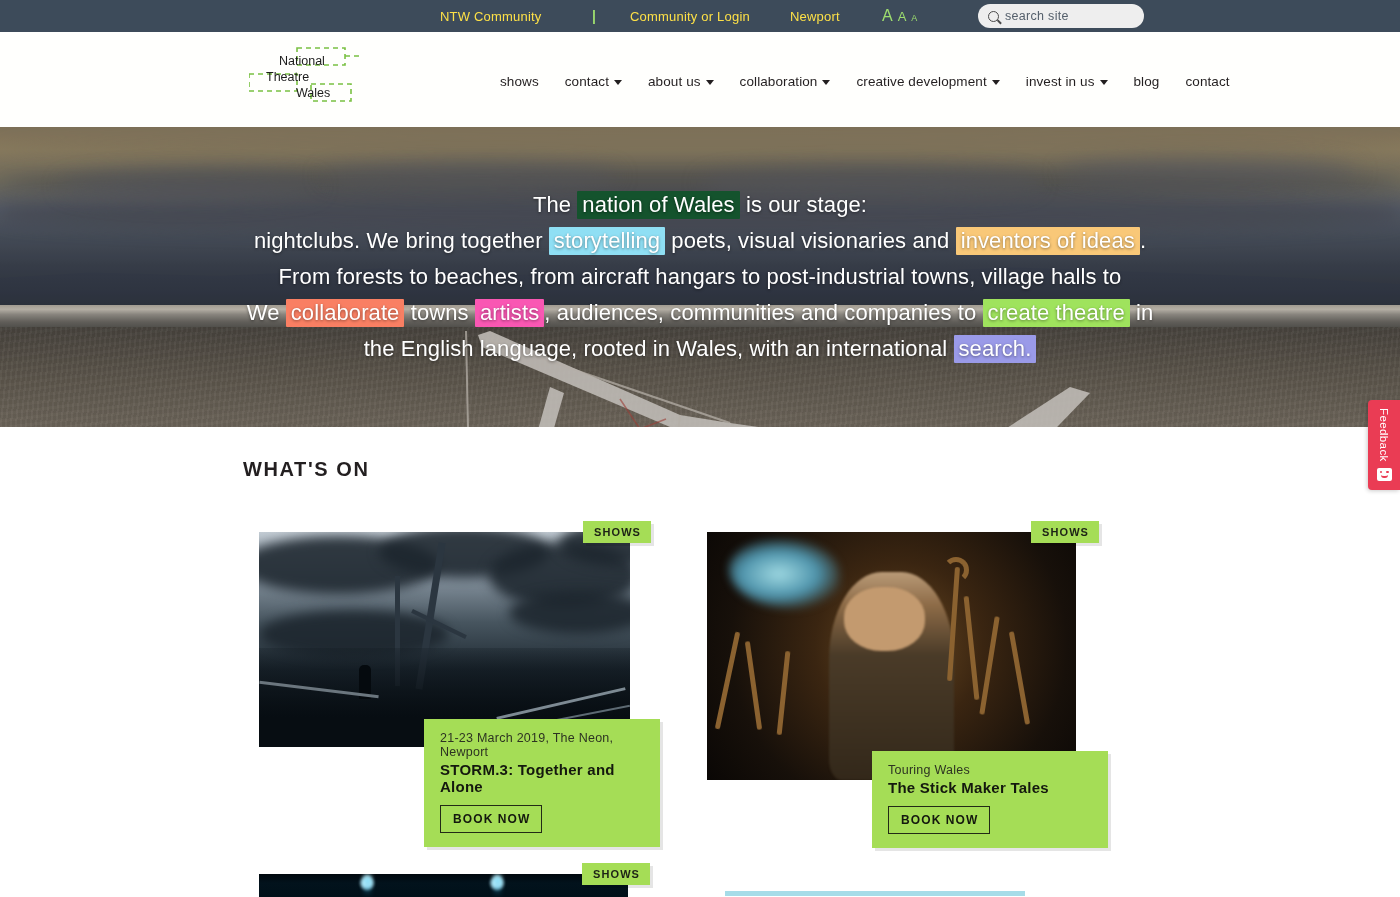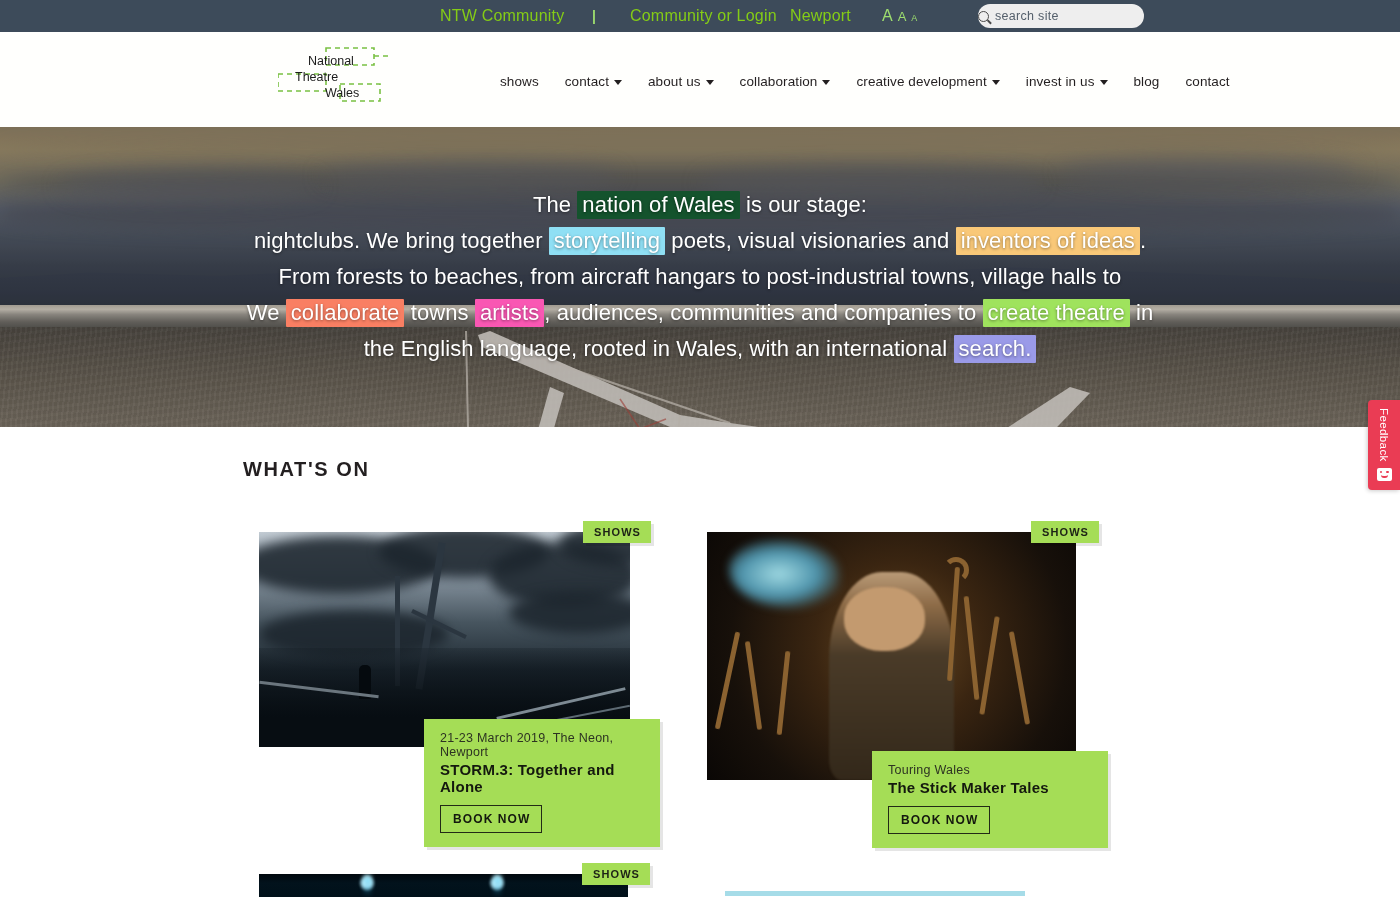--- a/index.html
+++ b/index.html
@@ -17,22 +17,22 @@
     background: #3d4b5a;
     display: flex; align-items: center; justify-content: center;
     gap: 0px;
   }
   .topbar-inner {
     display: flex; align-items: center;
     width: 700px; margin-left: 180px;
     justify-content: flex-start; gap: 0;
   }
   .tb-link {
-    color: #84cc16;
-    font-size: 16px;
+    color: #fde047;
+    font-size: 13px;
     letter-spacing: .2px;
     text-decoration: none;
     white-space: nowrap;
     cursor: pointer;
   }
   .tb-sep { color: #9ede6f; font-size: 14px; font-weight: 700; }
   .tb-slot1 { width: 140px; }
   .tb-slot2 { width: 28px; text-align: center; }
   .tb-slot3 { width: 170px; text-align: left; padding-left: 22px; }
   .tb-slot4 { width: 100px; text-align: left; padding-left: 12px; }
@@ -40,21 +40,21 @@
   .a-big   { color: #9ede6f; font-size: 16px; }
   .a-mid   { color: #9ede6f; font-size: 13px; }
   .a-small { color: #9ede6f; font-size: 9px; }
 
   .searchbox {
     position: absolute; right: 256px; top: 4px;
     width: 166px; height: 24px;
     background: #eeeeee;
     border-radius: 12px;
     display: flex; align-items: center;
-    gap: 6px;
+    padding-left: 10px; gap: 6px;
   }
   .search-glyph {
     width: 11px; height: 11px;
     border: 1.5px solid #4a4a4a;
     border-radius: 50%;
     position: relative;
     flex: 0 0 auto;
   }
   .search-glyph::after {
     content: ''; position: absolute;
@@ -68,21 +68,21 @@
     letter-spacing: .3px;
   }
 
   
   .header {
     position: absolute; top: 32px; left: 0;
     width: 1400px; height: 95px;
     background: #fffffd;
   }
   .logo {
-    position: absolute; left: 278px; top: 14px;
+    position: absolute; left: 249px; top: 14px;
     width: 118px; height: 62px;
     cursor: pointer;
   }
   .logo svg { display: block; }
 
   .nav {
     position: absolute; left: 500px; top: 38px;
     display: flex; align-items: center; gap: 0px;
   }
   .nav-item {

